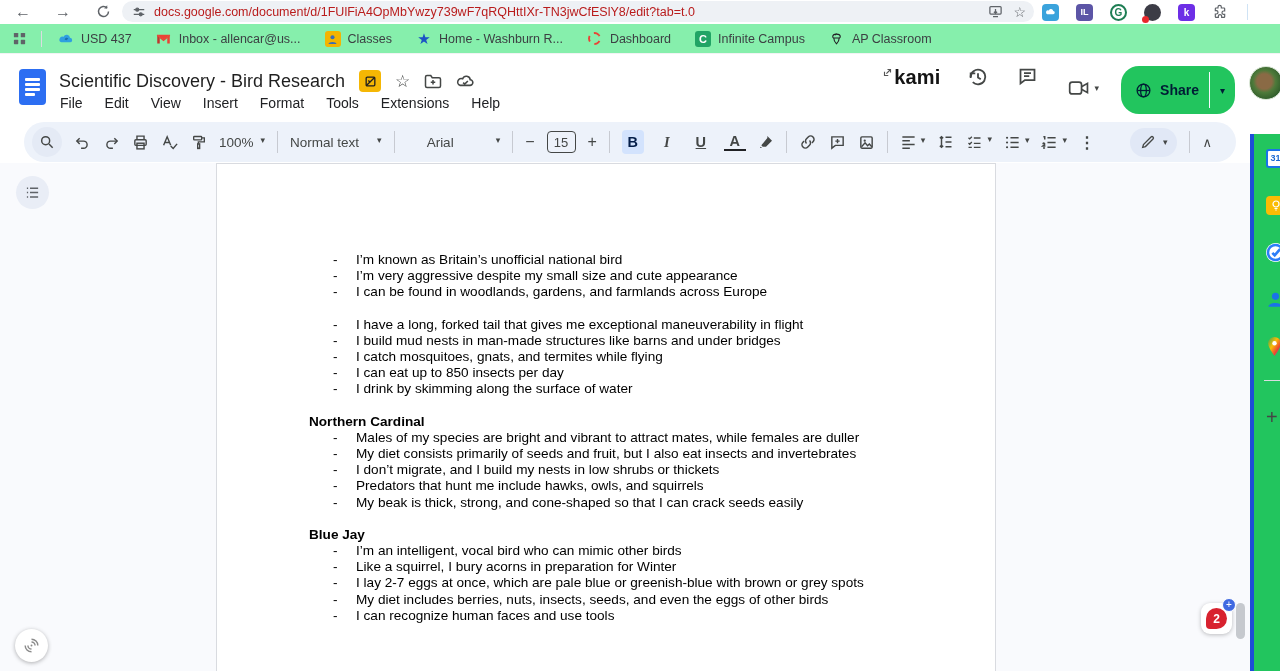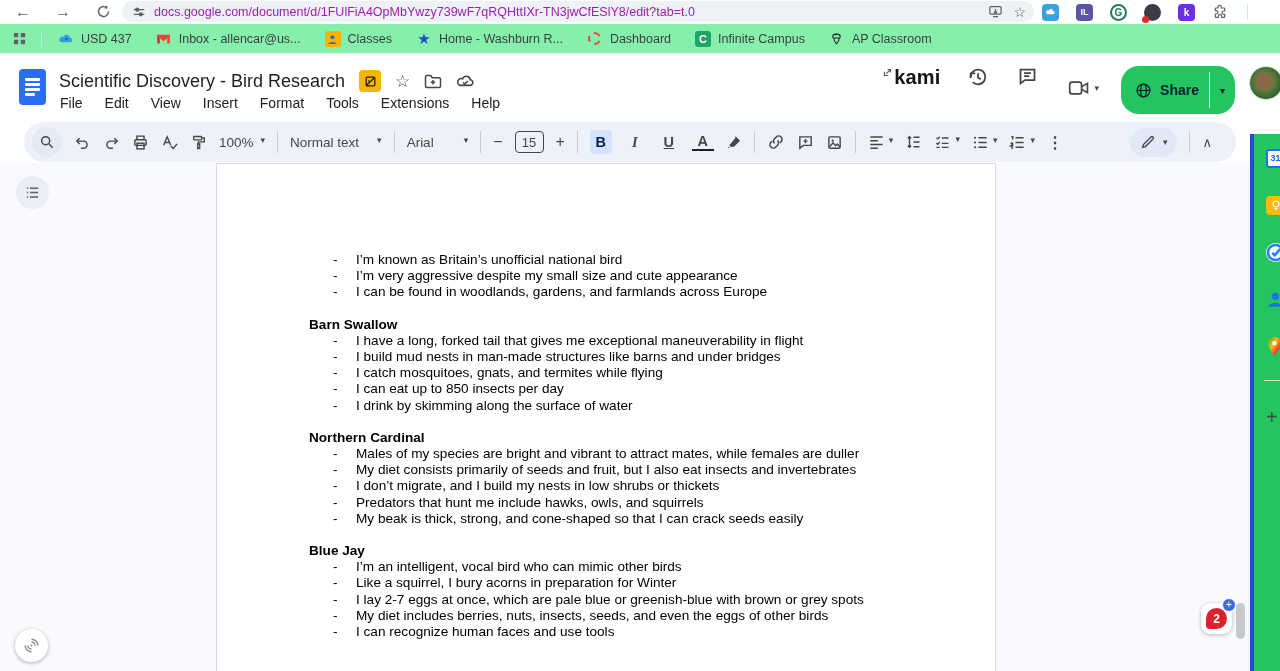--- a/index.html
+++ b/index.html
@@ -5,21 +5,21 @@
   * { margin:0; padding:0; box-sizing:border-box; }
   html,body { width:1280px; height:671px; overflow:hidden; }
   body { font-family:"Liberation Sans", sans-serif; background:#fff; position:relative; color:#202124; }
   svg { display:block; }
 
   
   .chrome-bar { position:absolute; top:0; left:0; width:1280px; height:24px; background:#fff; display:flex; align-items:center; }
   .nav-btn { width:18px; height:18px; color:#5f6368; font-size:16px; line-height:18px; text-align:center; margin-left:14px; cursor:pointer; }
   .nav-btn svg { margin:1px auto; }
   .omnibox { position:absolute; left:122px; top:1px; width:912px; height:21px; background:#eef1f5; border-radius:12px; display:flex; align-items:center; padding:0 8px 0 10px; }
-  .omnibox .url { font-size:12.5px; color:#a21caf; margin-left:8px; flex:1; white-space:nowrap; overflow:hidden; }
+  .omnibox .url { font-size:12.5px; color:#b91c1c; margin-left:8px; flex:1; white-space:nowrap; overflow:hidden; }
   .omni-ic { color:#5f6368; margin-left:10px; }
   .ext-strip { position:absolute; left:1042px; top:0; height:24px; display:flex; align-items:center; gap:17px; }
   .ext-sq { width:17px; height:17px; border-radius:4px; display:flex; align-items:center; justify-content:center; font-weight:bold; font-size:10px; color:#fff; cursor:pointer; }
   .ext-cloud { background:#3aa3dc; }
   .ext-il { background:#5c55a6; font-size:9px; letter-spacing:0; }
   .ext-g { background:#fff; border:2px solid #1d7d53; color:#1d7d53; border-radius:50%; font-size:10px; }
   .ext-dash { background:#3c3c46; border-radius:50%; position:relative; }
   .ext-dash::after { content:""; position:absolute; left:-2px; bottom:-2px; width:7px; height:7px; border-radius:50%; background:#e8272c; }
   .ext-kami { background:#6d2ee6; }
   .top-divider { width:1px; height:16px; background:#cfe3f5; margin-left:2px; }
@@ -342,21 +342,21 @@
     <span class="tb" style="gap:7px;">
       <span class="tb-text">100%</span>
       <span class="caret">▾</span>
     </span>
     <span class="tb-sep"></span>
     <span class="tb" style="gap:18px;">
       <span class="tb-text">Normal text</span>
       <span class="caret">▾</span>
     </span>
     <span class="tb-sep"></span>
-    <span class="tb" style="gap:30px;">
+    <span class="tb" style="gap:42px;margin-left:20px;">
       <span class="tb-text">Arial</span>
       <span class="caret">▾</span>
     </span>
     <span class="tb-sep"></span>
     <span class="tb tb-text" style="font-size:16px;">−</span>
     <span class="font-size-box">15</span>
     <span class="tb tb-text" style="font-size:16px;">+</span>
     <span class="tb-sep"></span>
     <span class="tb tb-letter tb-active">B</span>
     <span class="tb tb-letter" style="font-style:italic; font-family:'Liberation Serif', serif;">I</span>
@@ -454,21 +454,20 @@
               <span>I’m very aggressive despite my small size and cute appearance</span>
             </li>
           <li>
               <span class="dash">-</span>
               <span>I can be found in woodlands, gardens, and farmlands across Europe</span>
             </li>
         </ul>
       </div>
 
       <div class="sec">
-        <h3>Barn Swallow</h3>
         <ul>
           <li>
               <span class="dash">-</span>
               <span>I have a long, forked tail that gives me exceptional maneuverability in flight</span>
             </li>
           <li>
               <span class="dash">-</span>
               <span>I build mud nests in man-made structures like barns and under bridges</span>
             </li>
           <li>

